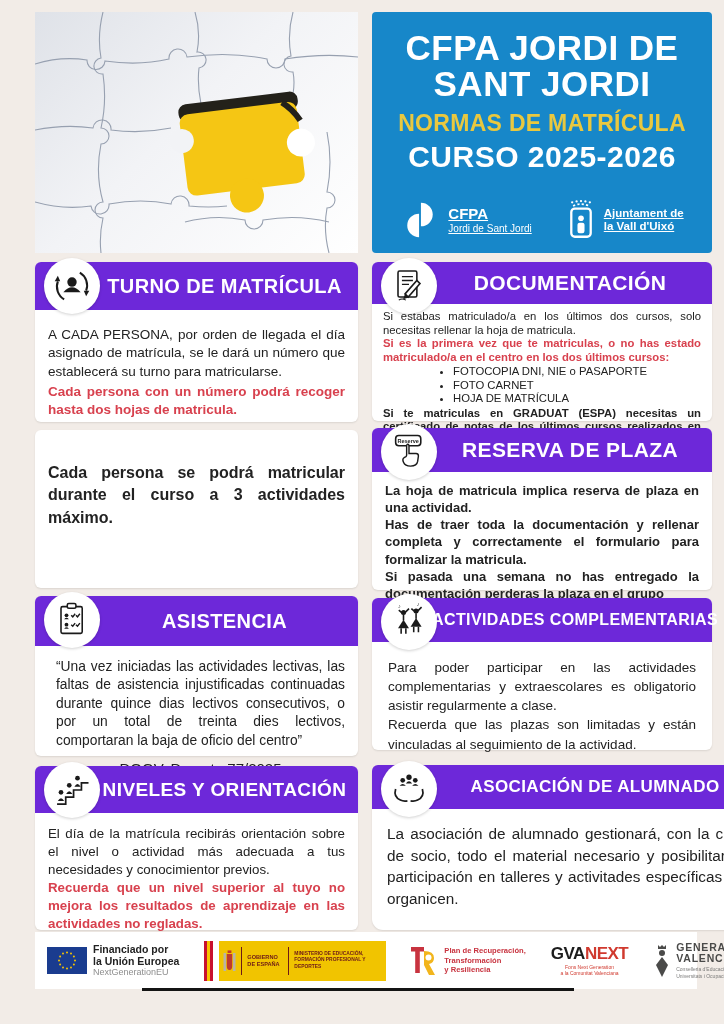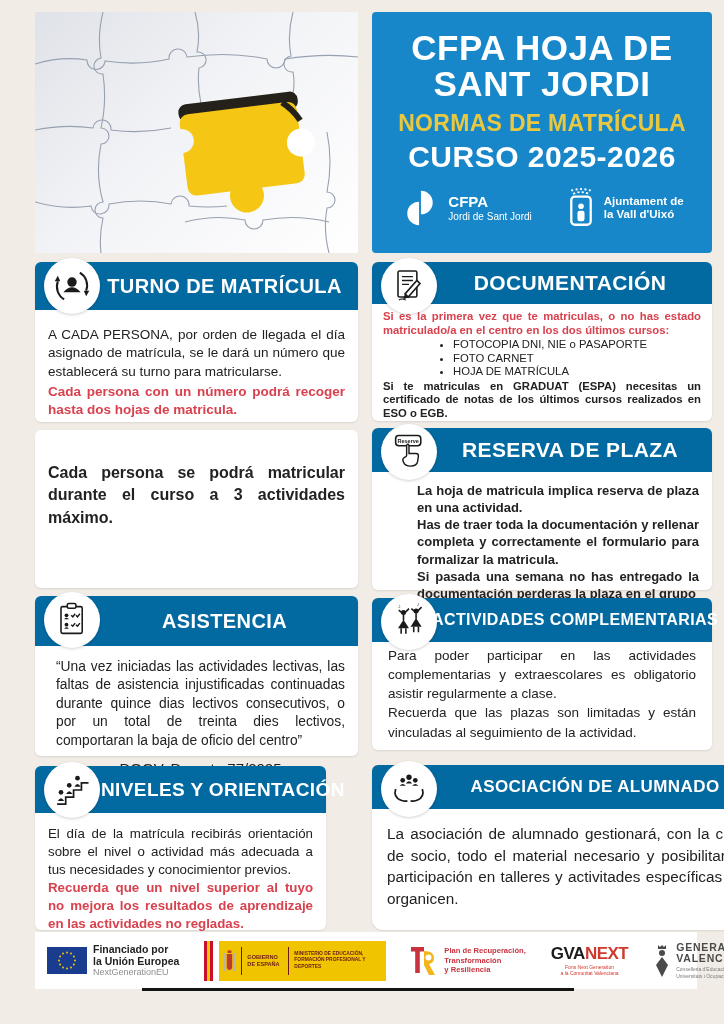--- a/index.html
+++ b/index.html
@@ -27,37 +27,37 @@
     position: absolute; left: 372px; top: 12px;
     width: 340px; height: 241px;
     background: #1787c9;
     border-radius: 4px;
     color: #fff; text-align: center;
     padding-top: 18px;
   }
   .brand-title { font-size: 35px; font-weight: 800; line-height: 1.04; letter-spacing: 0.5px; }
   .brand-sub   { margin-top: 7px; font-size: 23px; font-weight: 800; color: #e9c83f; letter-spacing: 0.3px; }
   .brand-course{ margin-top: 3px; font-size: 30px; font-weight: 800; letter-spacing: 0.5px; }
-  .brand-logos { margin-top: 12px; display:flex; justify-content:center; align-items:center; gap:34px; }
+  .brand-logos { margin-top: 24px; display:flex; justify-content:center; align-items:center; gap:34px;text-decoration:underline; }
   .logo-item { display:flex; align-items:center; gap:8px; }
   .logo-text { text-align:left; line-height:1.15; }
   .logo-text .big { font-size: 15px; font-weight: 800; }
   .logo-text .small { font-size: 10px; }
   .logo-text .aj { font-size: 11.5px; font-weight: 700; }
 
   
   .card {
     position: absolute;
     background: #fff;
     border-radius: 6px;
     box-shadow: 0 1px 2px rgba(0,0,0,.10);
   }
   .card-header {
     position: relative;
-    background: #0369a1;
+    background: #6d28d9;
     border-radius: 6px 6px 0 0;
     display: flex; align-items: center;
     padding-left: 66px;
     color: #fff;
   }
   .card-header .title {
     flex: 1; text-align: center;
     font-weight: 800; letter-spacing: 0.4px;
     padding-right: 10px;
     white-space: nowrap;
@@ -86,32 +86,32 @@
   .s-doc     .hl { font-weight:700; }
   .s-doc     ul { list-style: disc; width: fit-content; margin: 1px auto; padding-left: 16px; }
   .s-doc     .note { font-weight:700; }
 
   .s-cursos  { left:35px;  top:430px; width:323px; height:158px; }
   .s-cursos  .card-header { height:48px; } .s-cursos .title { font-size:20px; }
   .s-cursos  .card-body { padding-top:32px; font-size:16px; font-weight:700; line-height:1.4; }
 
   .s-reserva { left:372px; top:428px; width:340px; height:162px; }
   .s-reserva .card-header { height:44px; } .s-reserva .title { font-size:21px; }
-  .s-reserva .card-body { padding-top:10px; font-size:13px; font-weight:700; line-height:1.32;margin-left:32px; }
+  .s-reserva .card-body { padding-top:10px; font-size:13px; font-weight:700; line-height:1.32; }
 
   .s-asist   { left:35px;  top:596px; width:323px; height:160px; }
   .s-asist   .card-header { height:50px; } .s-asist .title { font-size:20px; }
   .s-asist   .card-body { padding-top:12px; font-size:13.8px; line-height:1.34;margin-left:8px; }
   .s-asist   .ref { text-align:center; margin-top:9px; font-size:15px; }
 
   .s-activ   { left:372px; top:598px; width:340px; height:152px; }
   .s-activ   .card-header { height:44px; padding-left:60px; } .s-activ .title { font-size:16px; }
-  .s-activ   .card-body { padding:4px 16px; font-size:13.5px; line-height:1.42; }
-
-  .s-niveles { left:35px;  top:766px; width:291px; height:164px; }
+  .s-activ   .card-body { padding:16px 16px; font-size:13.5px; line-height:1.42; }
+
+  .s-niveles { left:35px;  top:766px; width:323px; height:164px; }
   .s-niveles .card-header { height:47px; } .s-niveles .title { font-size:19px; }
   .s-niveles .card-body { padding-top:12px; font-size:13.3px; line-height:1.36; }
   .s-niveles .hl { font-weight:700; }
 
   .s-asoc    { left:372px; top:765px; width:396px; height:165px;border-radius:11px; }
   .s-asoc    .card-header { height:44px; padding-left:60px; } .s-asoc .title { font-size:17px; }
   .s-asoc    .card-body { padding:14px 15px; font-size:15.3px; line-height:1.42; }
 
   
   .footer-strip {
@@ -163,21 +163,21 @@
         <rect x="148" y="96" width="118" height="82" rx="9" fill="#f5c614"></rect>
         <circle cx="206" cy="184" r="17" fill="#f5c614"></circle>
         <circle cx="266" cy="138" r="14" fill="#ffffff"></circle>
         <circle cx="148" cy="122" r="12" fill="#f2f3f6"></circle>
         <path d="M252 96 q10 8 16 20" stroke="#23211a" stroke-width="6" fill="none"></path>
       </g>
     </svg>
   </div>
 
   <div class="brand">
-    <div class="brand-title">CFPA HOJA DE</div>
+    <div class="brand-title">CFPA JORDI DE</div>
     <div class="brand-title">SANT JORDI</div>
     <div class="brand-sub">NORMAS DE MATRÍCULA</div>
     <div class="brand-course">CURSO 2025-2026</div>
     <div class="brand-logos">
       <div class="logo-item">
         <svg width="40" height="40" viewBox="0 0 44 40">
           <path d="M23 1 a13 13 0 0 1 13 13 a13 13 0 0 1 -13 13 z" fill="#fff"></path>
           <path d="M21 39 a13 13 0 0 1 -13 -13 a13 13 0 0 1 13 -13 z" fill="#fff"></path>
         </svg>
         <div class="logo-text">
@@ -234,20 +234,21 @@
           <rect x="14" y="9" width="24" height="33" rx="2" fill="#fff" stroke="#1a1a1a" stroke-width="2"></rect>
           <path d="M19 16 h14 M19 21 h14 M19 26 h9" stroke="#1a1a1a" stroke-width="1.6"></path>
           <path d="M23 38 L38 21 l4 4 L27 42 z" fill="#fff" stroke="#1a1a1a" stroke-width="2"></path>
           <path d="M23 38 l-2.5 7 7 -2.5 z" fill="#1a1a1a"></path>
           <path d="M15 46 q4 -3 9 0" stroke="#1a1a1a" stroke-width="1.4" fill="none"></path>
         </svg>
       </div>
       <div class="title">DOCUMENTACIÓN</div>
     </div>
     <div class="card-body">
+      <p class="jus">Si estabas matriculado/a en los últimos dos cursos, solo necesitas rellenar la hoja de matricula.</p>
       <p class="jus red hl">Si es la primera vez que te matriculas, o no has estado matriculado/a en el centro en los dos últimos cursos:</p>
       <ul>
         <li>FOTOCOPIA DNI, NIE o PASAPORTE</li>
         <li>FOTO CARNET</li>
         <li>HOJA DE MATRÍCULA</li>
       </ul>
       <p class="jus note">Si te matriculas en GRADUAT (ESPA) necesitas un certificado de notas de los últimos cursos realizados en ESO o EGB.</p>
     </div>
   </div>
 

